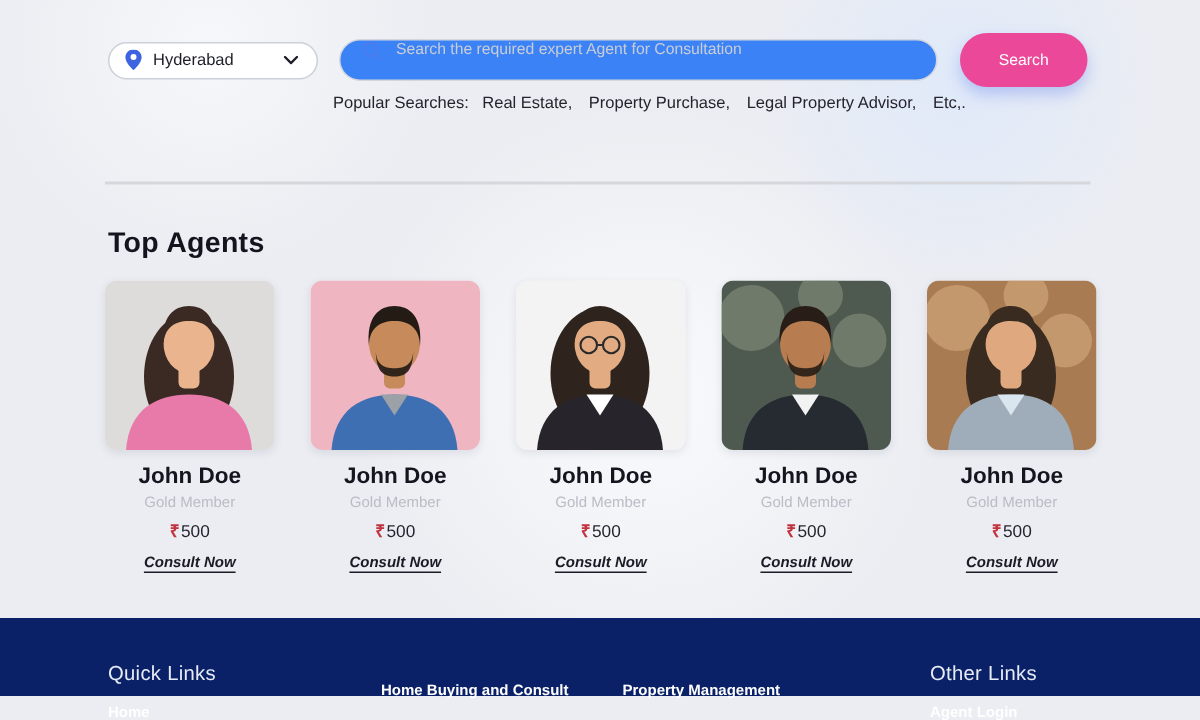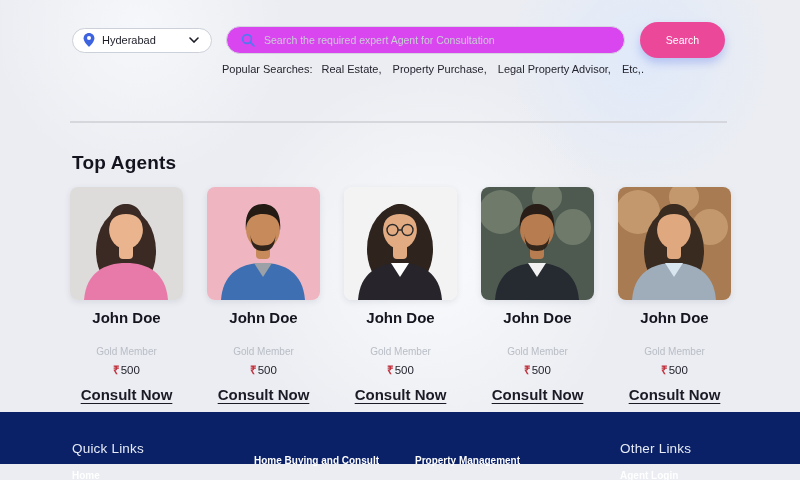--- a/index.html
+++ b/index.html
@@ -18,22 +18,22 @@
   .search-row { position:absolute; left:72px; top:22px; display:flex; align-items:center; }
   .location-pill {
     width:140px; height:25px; background:#fff; border:1px solid #ccd0d9;
     border-radius:999px; display:flex; align-items:center; padding:0 12px 0 10px;
     gap:7px; cursor:pointer;
   }
   .location-label { font-size:11px; color:#1d1d28; font-weight:500; }
   .pin-icon, .chev-icon, .mag-icon { display:flex; align-items:center; }
   .chev-icon { margin-left:auto; }
   .search-box {
-    width:399px; height:28px; background:#d946ef; border:1px solid #d3d6de;
-    border-radius:999px; display:flex; align-items:center; padding:0 14px;
+    width:399px; height:28px; background:#3b82f6; border:1px solid #d3d6de;
+    border-radius:999px; display:flex; align-items:flex-start; padding:0 14px;
     gap:9px; margin-left:14px;
   }
   .search-box input {
     flex:1; border:none; outline:none; font-size:10.5px; color:#333;
     font-family:"Liberation Sans", sans-serif; background:transparent;
   }
   .search-box input::placeholder { color:#c9cdd6; }
   .search-btn {
     width:85px; height:36px; margin-left:15px; border:none; border-radius:999px;
     background:#ec4899; color:#fff; font-size:10.5px; font-weight:500;
@@ -67,25 +67,25 @@
   .av-torso { fill:var(--shirt); }
   .av-collar { fill:var(--collar,transparent); }
   .av-head { fill:var(--skin); }
   .av-beard { fill:var(--hair); display:none; opacity:.92; }
   .bearded .av-beard { display:block; }
   .av-fringe { fill:var(--hair); }
   .av-glasses { display:none; stroke:#2b2b2b; stroke-width:1.4; fill:none; }
   .glasses .av-glasses { display:block; }
 
   .agent-name { margin-top:9px; font-size:15px; font-weight:700; color:#15151f; }
-  .agent-tier { margin-top:20px; font-size:10px; color:#b9bdc5; }
+  .agent-tier { margin-top:4px; font-size:10px; color:#b9bdc5; }
   .agent-price { margin-top:5px; font-size:11.5px; font-weight:500; color:#24242e; }
   .rupee { color:#c0333f; font-weight:700; margin-right:1px; }
   .consult-link {
-    margin-top:9px; font-size:15px; font-weight:700; 
+    margin-top:9px; font-size:10px; font-weight:700; font-style:italic;
     color:#1b1b26; text-decoration:underline; text-underline-offset:3px; cursor:pointer;
   }
 
   
   footer { position:absolute; left:0; top:412px; width:800px; height:52px; background:#0b2167; }
   .fcol { position:absolute; }
   .fheading { font-size:13.5px; font-weight:500; color:#e6ebf6; letter-spacing:.2px; }
   .flink { font-size:10px; font-weight:700; color:#fff; margin-top:14px; cursor:pointer; }
   .fc-quick { left:72px; top:29px; }
   .fc-cat1  { left:254px; top:29px; }

